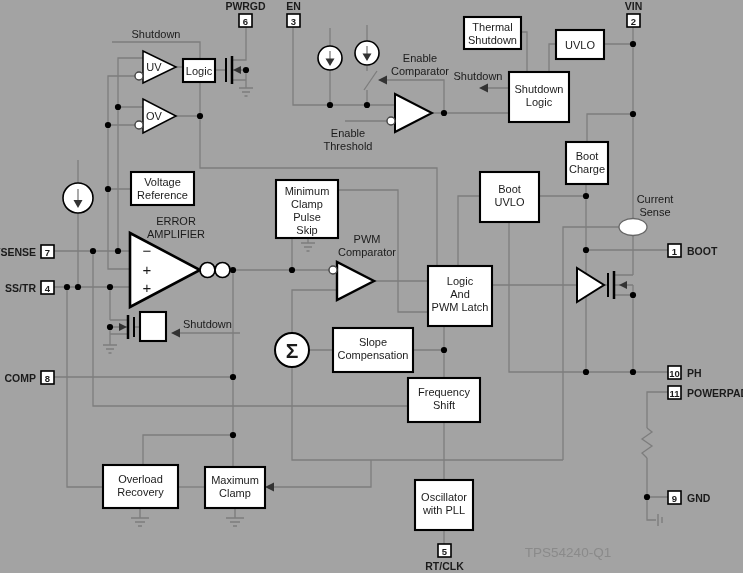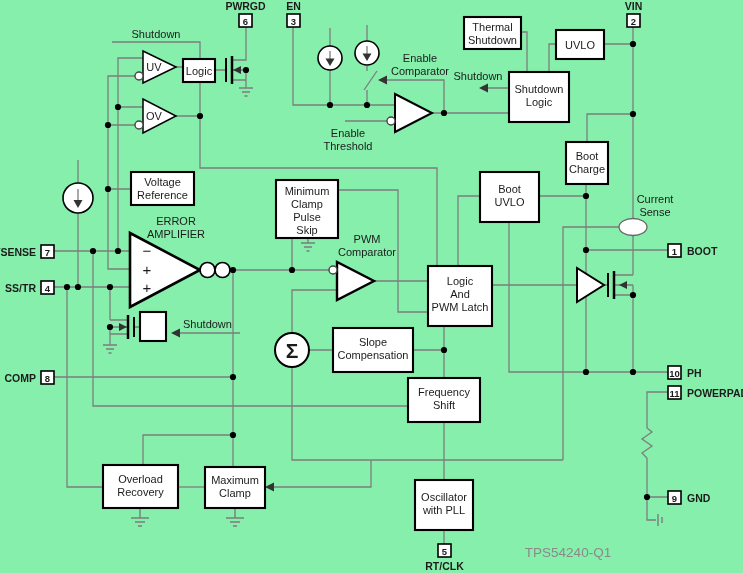--- a/index.html
+++ b/index.html
@@ -1,16 +1,16 @@
 <!DOCTYPE html>
 <html><head>
 <meta charset="utf-8">
 <style>
   html,body{margin:0;padding:0;background:#ffffff;}
-  .stage{width:743px;height:573px;position:relative;background:#86efac;}
+  .stage{width:743px;height:573px;position:relative;background:#a3a3a3;}
   svg text{font-family:"Liberation Sans","DejaVu Sans",sans-serif;fill:#1b1b1b;}
   .bl{font-size:11px;text-anchor:middle;}
   .ann{font-size:11px;text-anchor:middle;}
   .annL{font-size:11px;text-anchor:start;}
   .pin-name{font-size:10.5px;font-weight:bold;text-anchor:middle;}
   .pin-nameL{font-size:10.5px;font-weight:bold;text-anchor:start;}
   .pin-nameR{font-size:10.5px;font-weight:bold;text-anchor:end;}
   .pin-num{font-size:9.5px;font-weight:bold;text-anchor:middle;}
   .sign{font-size:15px;text-anchor:middle;}
   .sigma{font-size:21px;font-weight:bold;text-anchor:middle;}

